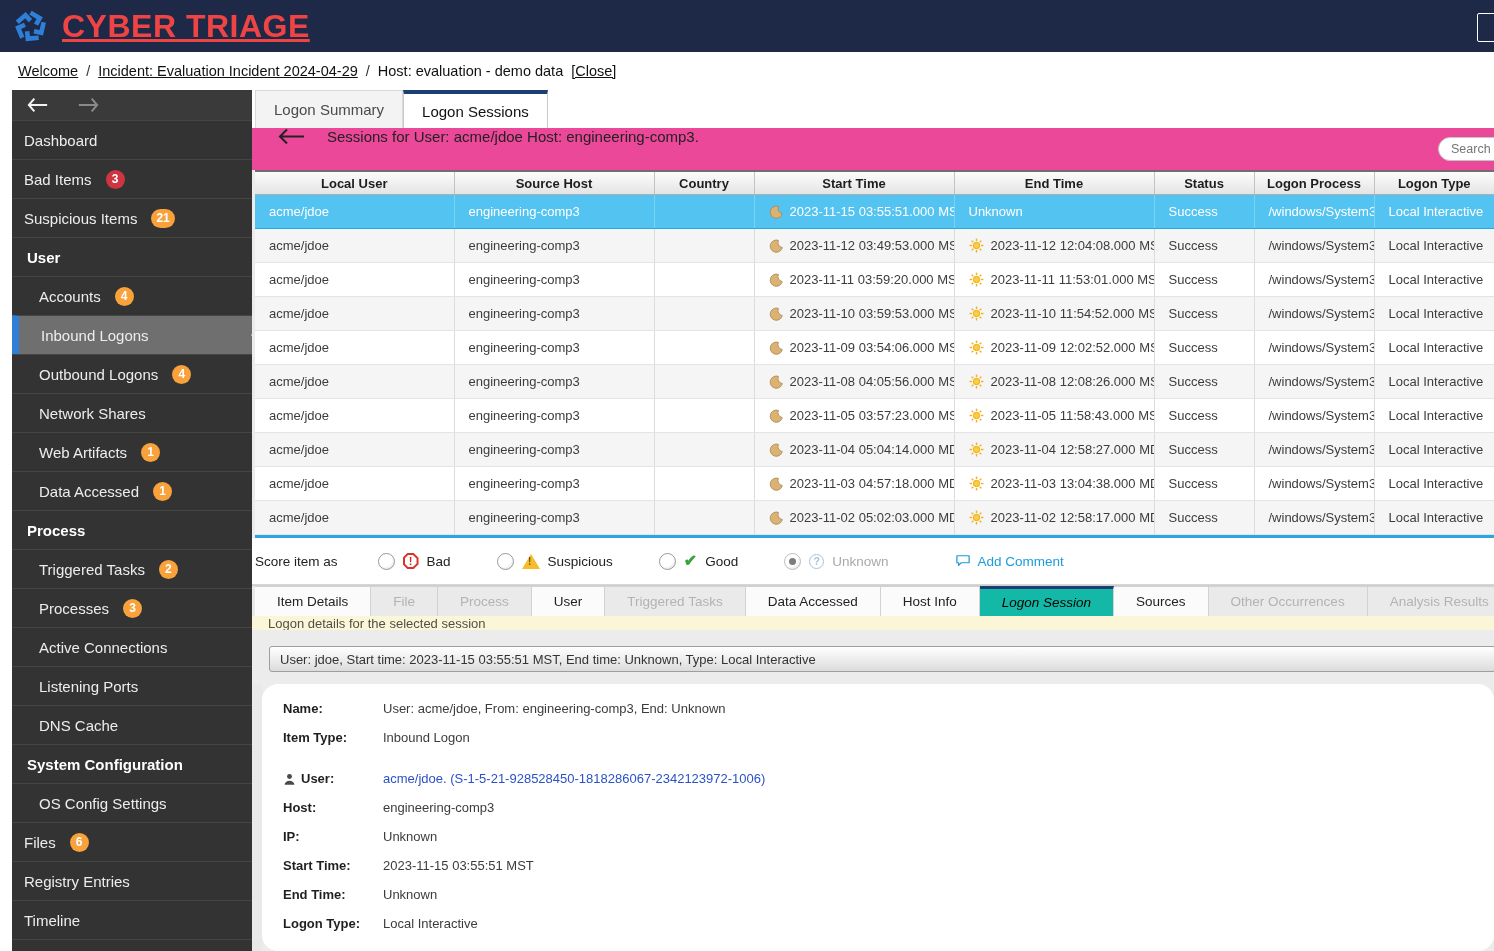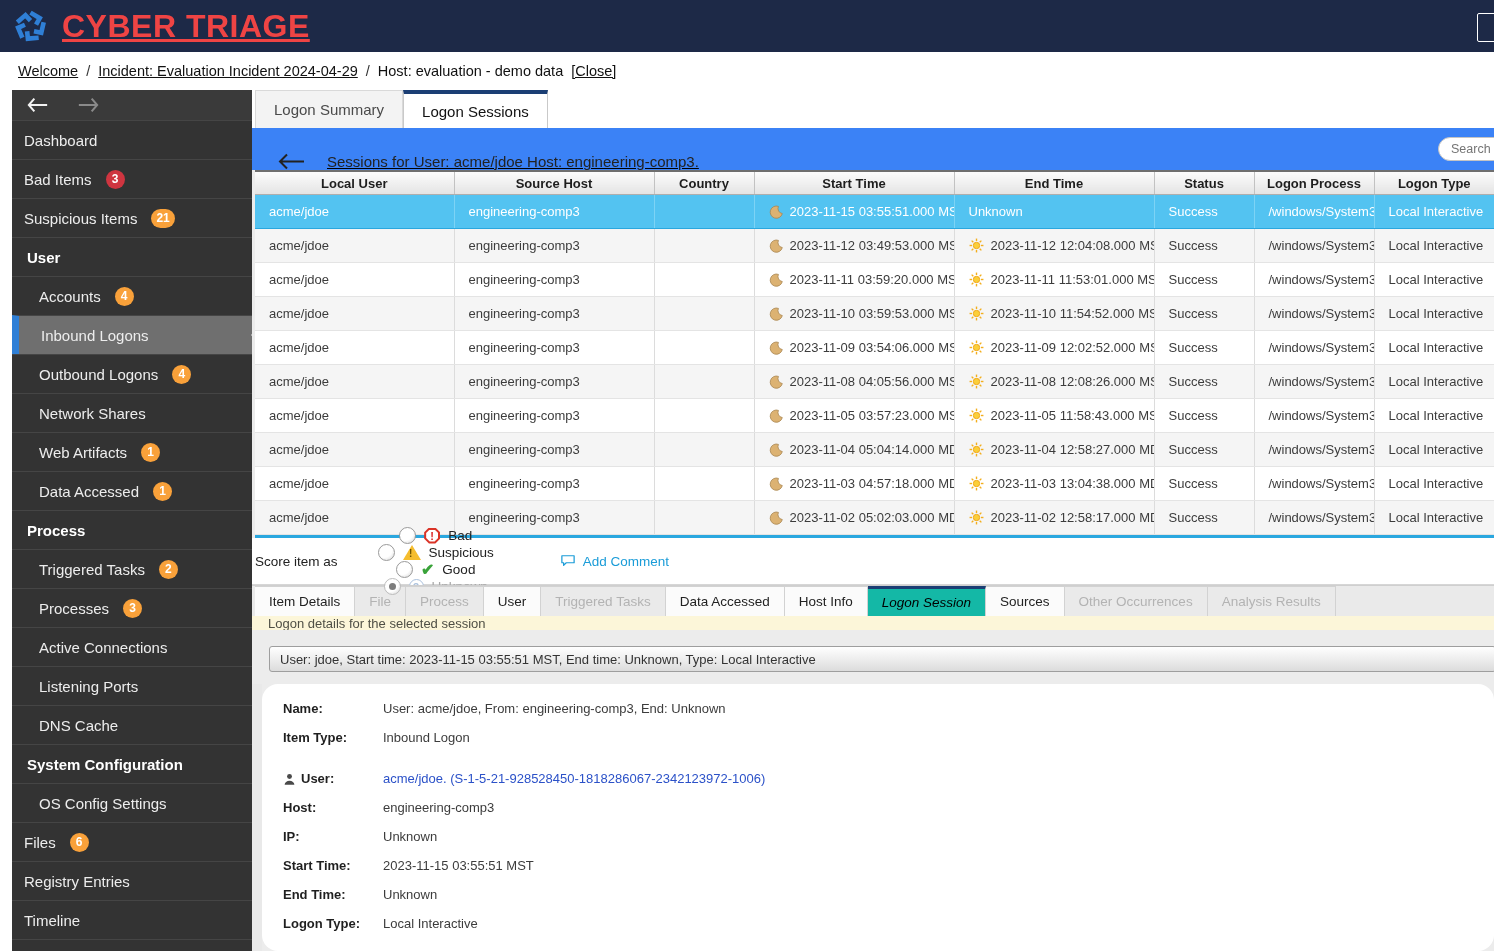--- a/index.html
+++ b/index.html
@@ -37,21 +37,21 @@
   .badge.red{background:#cf3540;}
 
   
   .main{position:absolute;left:252px;top:90px;right:0;bottom:0;display:flex;flex-direction:column;background:#ececec;}
 
   .top-tabs{height:38px;background:#fff;display:flex;align-items:stretch;padding-left:3px;flex:0 0 auto;}
   .top-tab{display:flex;align-items:center;padding:16px 18px;font-size:15px;border:1px solid #d9d9d9;border-bottom:none;
            background:#f3f3f3;color:#4a4a4a;cursor:pointer;box-sizing:border-box;}
   .top-tab.active{background:#fff;color:#111;border-color:#c9c9c9;border-top:4px solid #1b3e74;}
 
-  .session-bar{height:42px;background:#3b82f6;display:flex;align-items:flex-end;position:relative;flex:0 0 auto;text-decoration:underline;}
+  .session-bar{height:42px;background:#ec4899;display:flex;align-items:flex-start;position:relative;flex:0 0 auto;}
   .back-arrow{margin-left:26px;margin-right:22px;display:flex;align-items:center;cursor:pointer;}
   .session-title{font-size:15px;color:#222;}
   .search-input{position:absolute;right:-32px;top:9px;width:88px;height:24px;border:1px solid #c4c4c4;border-radius:13px;
                 padding:0 12px;font-size:12.5px;color:#555;background:#fff;outline:none;box-sizing:border-box;}
 
   .table-wrap{flex:0 0 auto;margin-left:3px;border-top:2px solid #6f6f6f;border-bottom:3px solid #2aa7df;background:#fff;}
   table{width:100%;border-collapse:collapse;table-layout:fixed;font-size:13px;background:#fff;}
   th{height:22px;background:linear-gradient(#fcfcfc,#e4e4e4);border-right:1px solid #c2c2c2;border-bottom:1px solid #aeaeae;
      font-weight:bold;color:#1d1d1d;text-align:center;padding:0 4px;white-space:nowrap;overflow:hidden;cursor:pointer;}
   th:last-child{border-right:none;}
@@ -82,21 +82,21 @@
              border-bottom:15px solid #f5bd2e;position:relative;flex:0 0 auto;}
   .icon-warn::after{content:"!";position:absolute;left:-2.5px;top:2.5px;font-size:10px;font-weight:bold;color:#6e5300;}
   .icon-good{color:#3aa33a;font-size:16px;font-weight:bold;line-height:1;}
   .icon-q{width:15px;height:15px;border-radius:50%;border:1.5px solid #a9c0dd;color:#a9c0dd;font-size:10.5px;
           font-weight:bold;display:inline-flex;align-items:center;justify-content:center;background:#fff;
           box-sizing:border-box;flex:0 0 auto;}
   .add-comment{display:flex;align-items:center;gap:7px;color:#1a9cd8;margin-left:20px;cursor:pointer;}
 
   .det-tabs{height:30px;background:#eaeaea;border-top:1px solid #cfcfcf;display:flex;align-items:stretch;
             padding-left:3px;font-size:13.5px;flex:0 0 auto;}
-  .det-tab{display:flex;align-items:center;padding:0 14px;border-right:1px solid #d2d2d2;color:#222;background:#fbfbfb;
+  .det-tab{display:flex;align-items:center;padding:0 22px;border-right:1px solid #d2d2d2;color:#222;background:#fbfbfb;
            border-top:1px solid #d2d2d2;cursor:pointer;box-sizing:border-box;white-space:nowrap;}
   .det-tab.disabled{color:#b3b3b3;background:transparent;cursor:default;}
   .det-tab.selected{background:#14b8a6;border-top:3px solid #1b3e74;color:#000;font-style:italic;}
 
   .notice{height:14px;background:#fcf6d9;display:flex;align-items:center;padding-left:16px;font-size:13px;
           color:#4f4f45;flex:0 0 auto;}
 
   .bottom-area{flex:1;position:relative;background:#ececec;}
   .summary-bar{position:absolute;left:17px;right:-2px;top:16px;height:24px;border:1px solid #9e9e9e;border-radius:3px;
                background:linear-gradient(#fff,#dcdcdc);display:flex;align-items:center;padding-left:10px;
@@ -639,21 +639,21 @@
               <td>Success</td>
               <td>/windows/System3...</td>
               <td>Local Interactive</td>
             </tr>
           </tbody>
       </table>
     </div>
 
     <div class="score-bar">
       <span class="score-label">Score item as</span>
-      <span style="display:flex;align-items:center;flex-direction:column;">
+      <span style="display:flex;align-items:center;">
           <span class="score-opt">
             <span class="radio"></span>
             <span class="icon-bad"></span>
             <span>Bad</span>
           </span>
           <span class="score-opt">
             <span class="radio"></span>
             <span class="icon-warn"></span>
             <span>Suspicious</span>
           </span>

